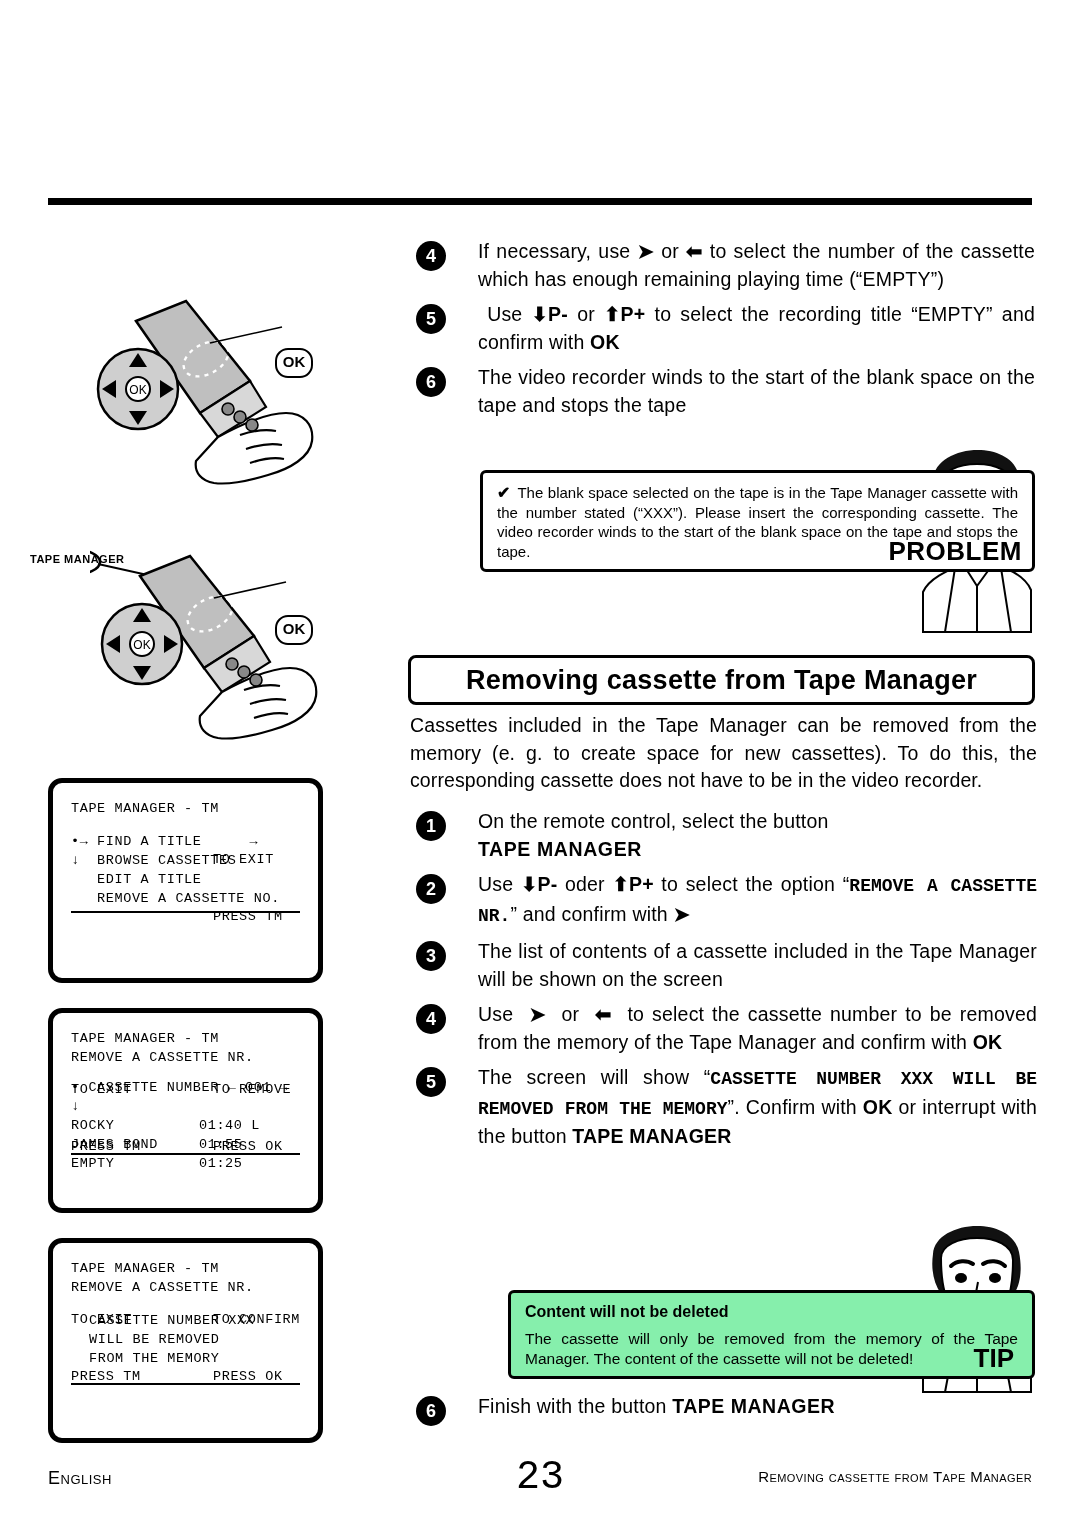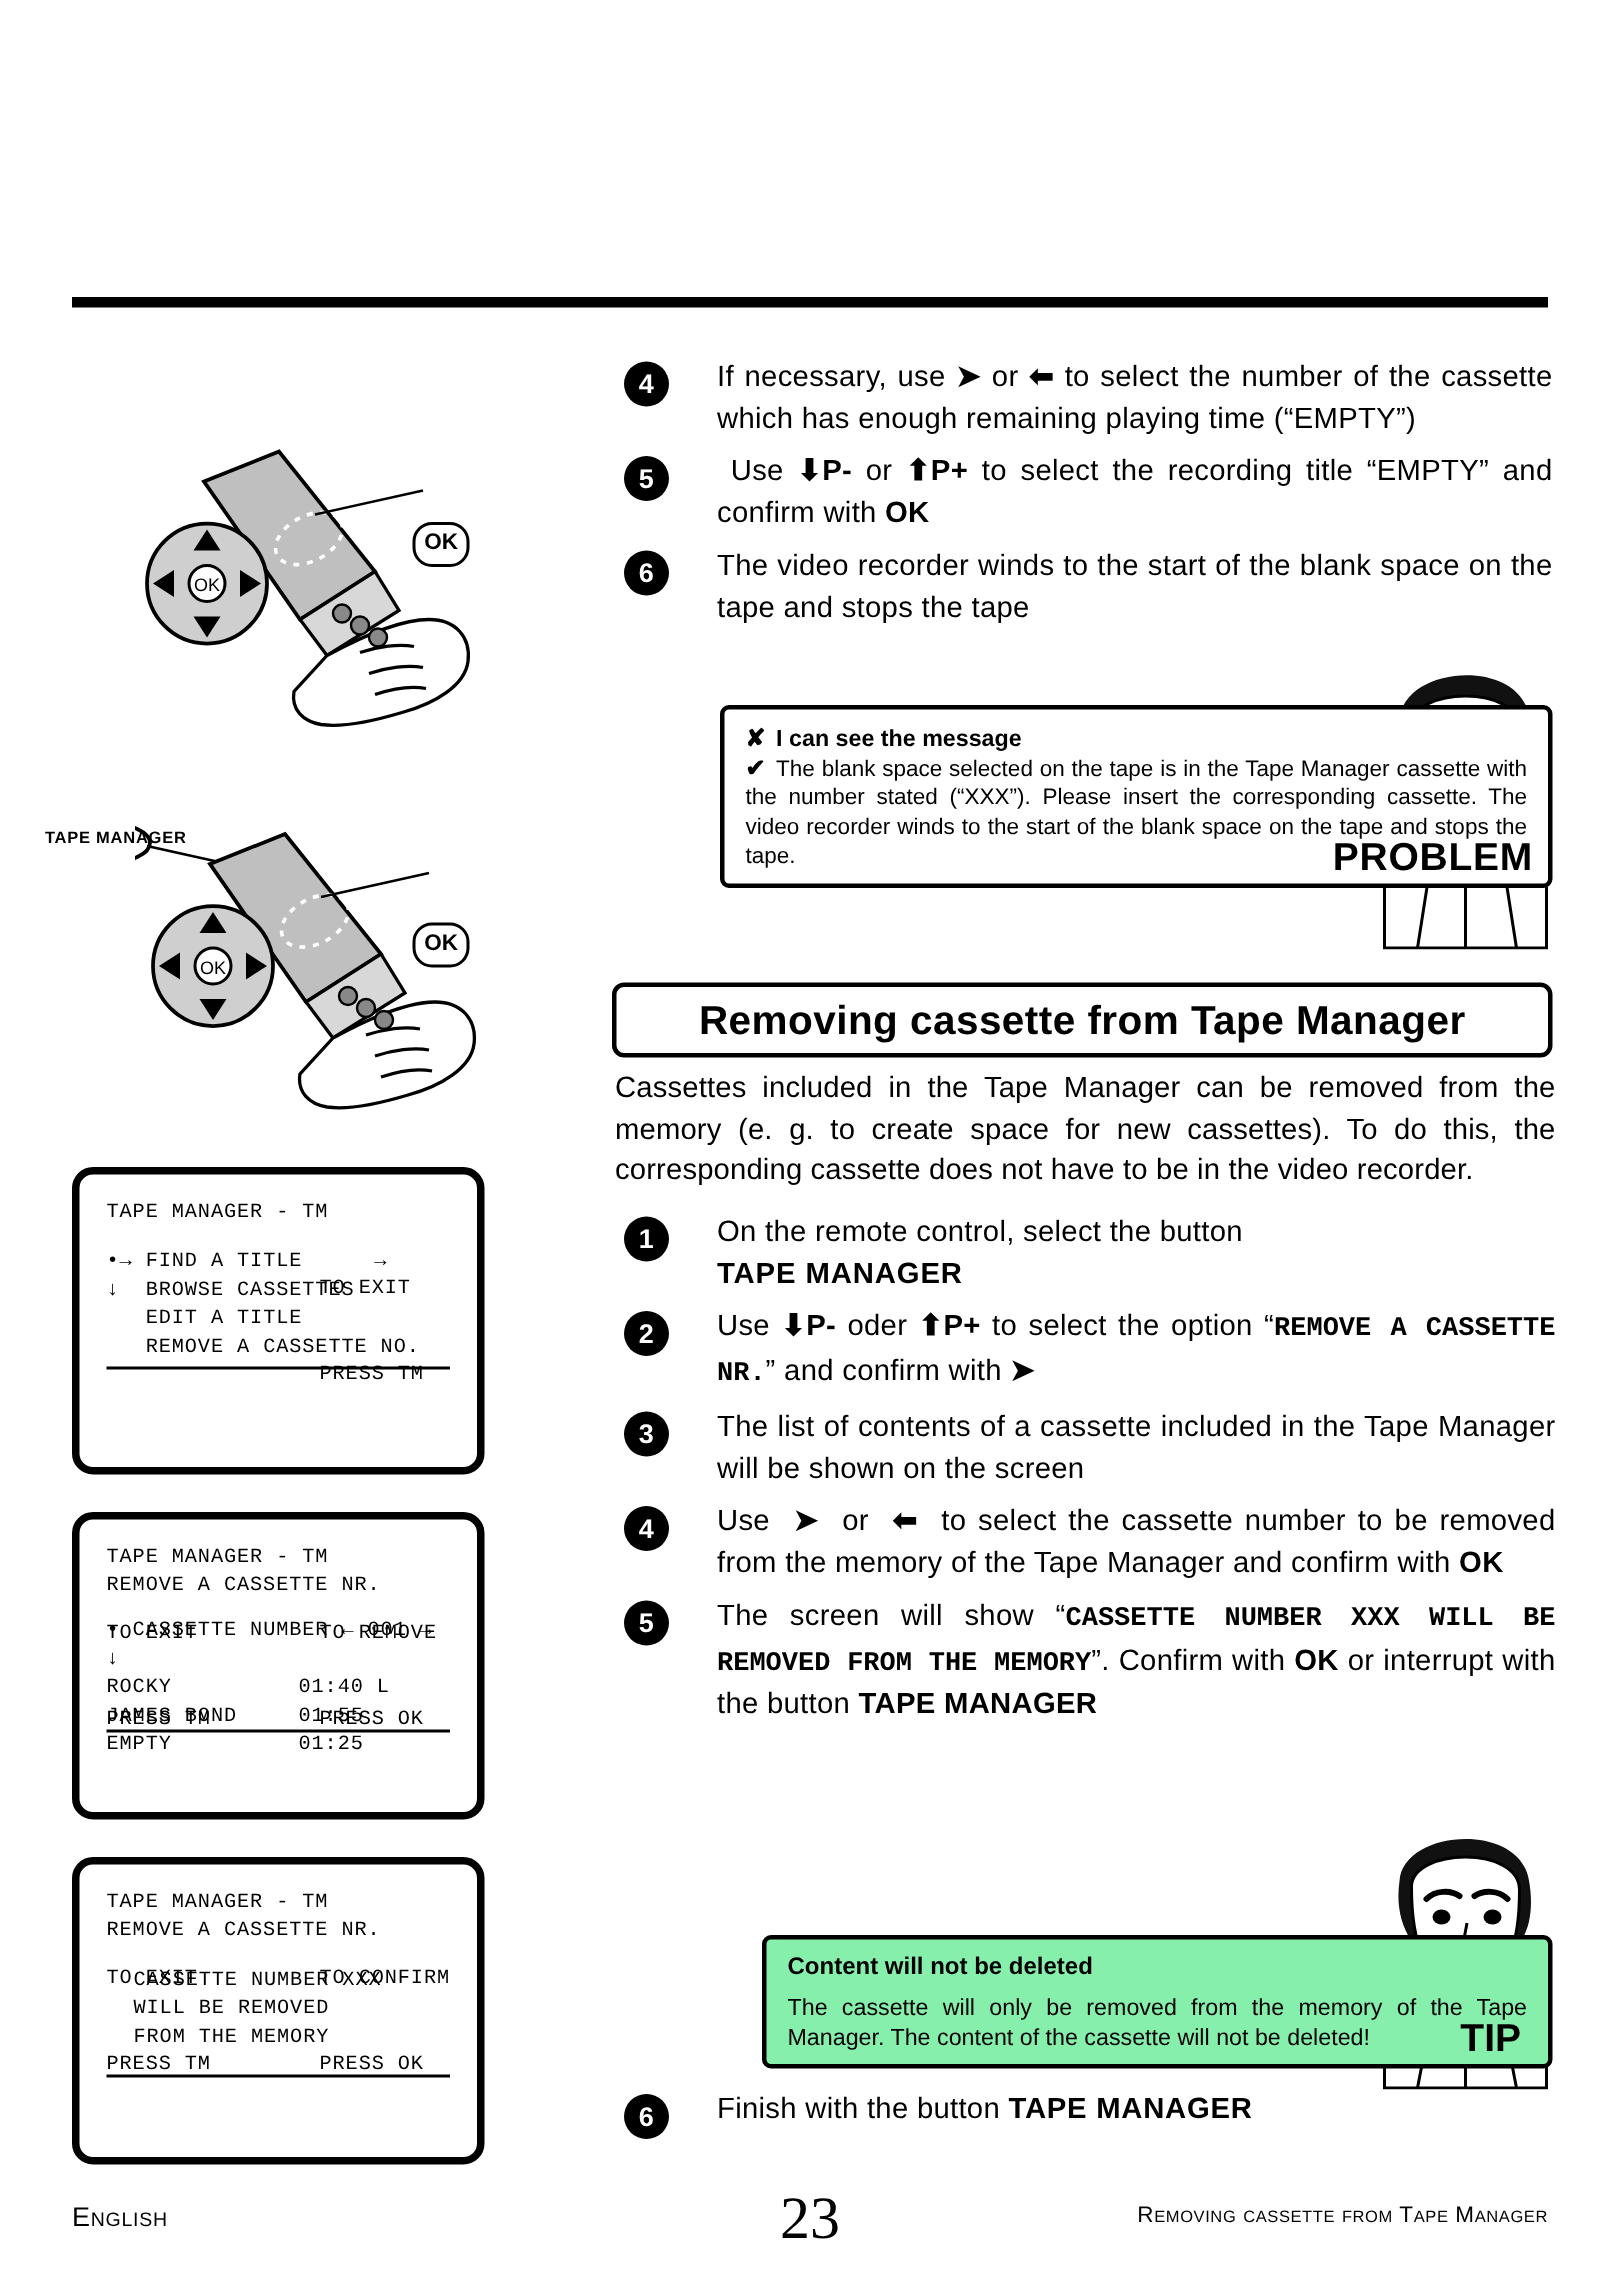--- a/index.html
+++ b/index.html
@@ -256,21 +256,21 @@
     font-size: 15px;
     letter-spacing: 0.4px;
     text-align: right;
   }
   .page-number {
     position: absolute;
     left: 0; right: 0;
     top: 1455px;
     text-align: center;
     font-size: 40px;
-    font-family: Liberation Serif, serif;
+    font-family: Liberation Mono, monospace;
   }
   .sc { font-variant: small-caps; }
 
   
   .remote1 { position: absolute; left: 90px; top: 285px; width: 240px; height: 235px; }
   .remote2 { position: absolute; left: 90px; top: 540px; width: 250px; height: 235px; }
 
   .ok-badge {
     position: absolute;
     width: 34px;
@@ -487,23 +487,20 @@
 
       <path d="M48 136 L62 158 L78 136" fill="#fff" stroke="#000" stroke-width="2"></path>
       <path d="M62 158 L62 204" stroke="#000" stroke-width="2"></path>
       <path d="M40 140 L30 204" stroke="#000" stroke-width="2" fill="none"></path>
       <path d="M86 140 L96 204" stroke="#000" stroke-width="2" fill="none"></path>
     </svg>
   </div>
 
   <div class="problem-box">
     <div class="pb-line">
-      <span class="pb-mark">✘</span><span class="pb-head">I can see the message</span>
-    </div>
-    <div class="pb-line">
       <span class="pb-mark">✔</span><span>The blank space selected on the tape is in the Tape Manager cassette with the number stated (“XXX”). Please insert the corresponding cassette. The video recorder winds to the start of the blank space on the tape and stops the tape.</span>
     </div>
     <div class="problem-label">PROBLEM</div>
   </div>
 
   <div class="section-title">Removing cassette from Tape Manager</div>
   <div class="intro">Cassettes included in the Tape Manager can be removed from the memory (e. g. to create space for new cassettes). To do this, the corresponding cassette does not have to be in the video recorder.</div>
 
   <div class="col-right2">
 

